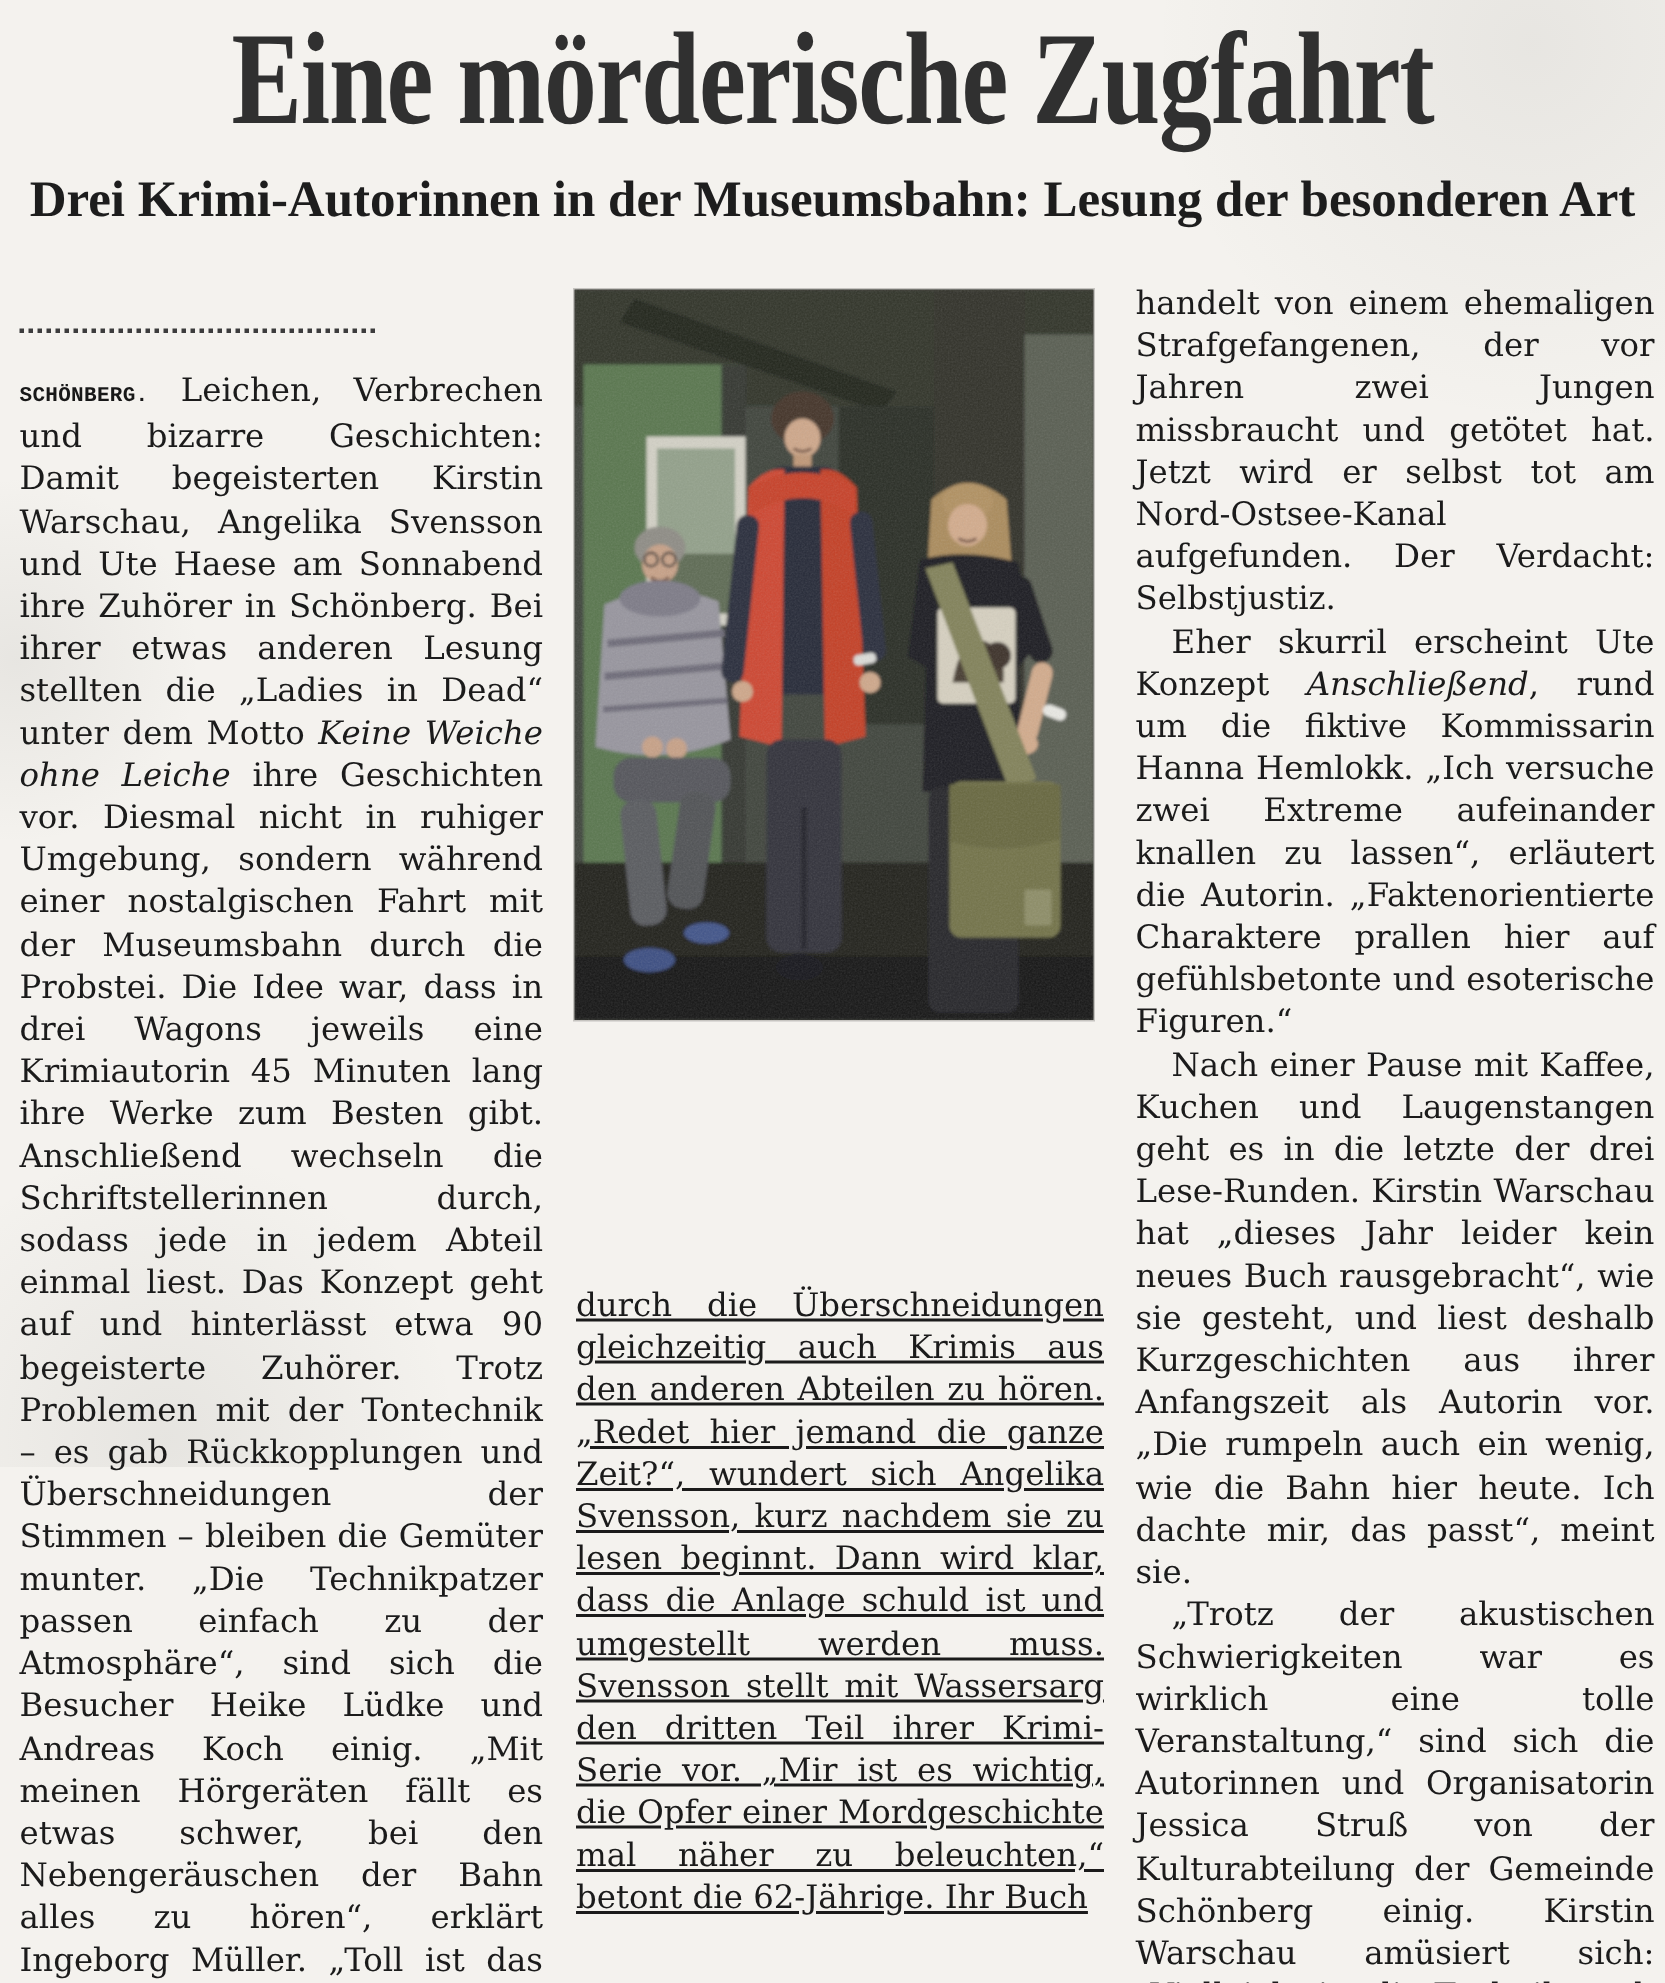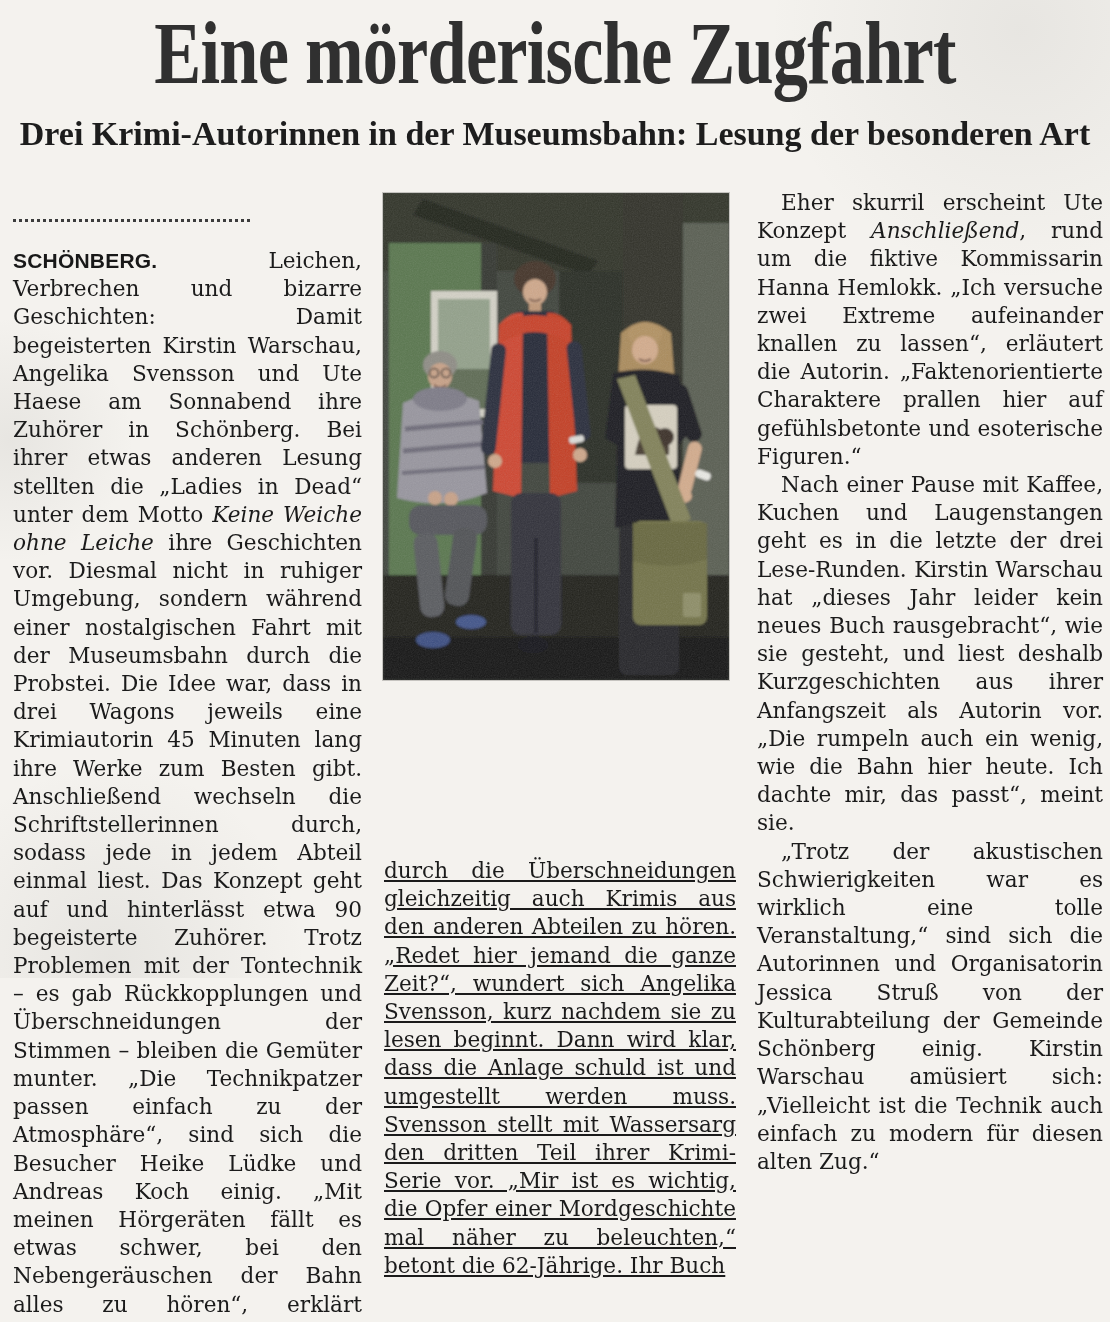--- a/index.html
+++ b/index.html
@@ -48,22 +48,22 @@
     font-family:"DejaVu Serif", serif;
     font-size:21.6px; line-height:28.2px;
     text-align:justify; color:#1b1b1b;
   }
   .bodycol p { margin:0; }
   .bodycol p.indent { text-indent:24px; }
   .col-left  { left:13px;  top:247px; width:349px; }
   .col-mid   { left:384px; top:857px; width:352px;text-decoration:underline; }
   .col-right { left:757px; top:189px; width:346px; }
   .dateline {
-    font-family:Liberation Sans, sans-serif;
-    font-weight:700; font-size:21px; letter-spacing:0.2px; color:#181818;
+    font-family:Liberation Mono, monospace;
+    font-weight:700; font-size:14px; letter-spacing:0.2px; color:#181818;
   }
   .it { font-style:italic; }
   .photo-wrap {
     position:absolute; left:383px; top:193px; width:346px; height:487px;
     outline:1px solid rgba(60,60,55,0.25);
     background:#41443c;
   }
   .caption {
     position:absolute; left:384px; top:699px; width:346px;
     font-family:"Liberation Sans", sans-serif;
@@ -178,18 +178,19 @@
       <rect width="346" height="487" filter="url(#grain)" opacity="0.16"></rect>
     </svg>
   </div>
 
 
   <div class="bodycol col-mid">
     <p>durch die Überschneidungen gleichzeitig auch Krimis aus den anderen Abteilen zu hören. „Redet hier jemand die ganze Zeit?“, wundert sich Angelika Svensson, kurz nachdem sie zu lesen beginnt. Dann wird klar, dass die Anlage schuld ist und umgestellt werden muss. Svensson stellt mit Wassersarg den dritten Teil ihrer Krimi-Serie vor. „Mir ist es wichtig, die Opfer einer Mordgeschichte mal näher zu beleuchten,“ betont die 62-Jährige. Ihr Buch</p>
   </div>
 
   <div class="bodycol col-right">
+    <p>handelt von einem ehemaligen Strafgefangenen, der vor Jahren zwei Jungen missbraucht und getötet hat. Jetzt wird er selbst tot am Nord-Ostsee-Kanal aufgefunden. Der Verdacht: Selbstjustiz.</p>
     <p class="indent"><span>Eher skurril erscheint Ute Konzept </span><span class="it">Anschließend</span><span>, rund um die fiktive Kommissarin Hanna Hemlokk. „Ich versuche zwei Extreme aufeinander knallen zu lassen“, erläutert die Autorin. „Faktenorientierte Charaktere prallen hier auf gefühlsbetonte und esoterische Figuren.“</span></p>
     <p class="indent">Nach einer Pause mit Kaffee, Kuchen und Laugenstangen geht es in die letzte der drei Lese-Runden. Kirstin Warschau hat „dieses Jahr leider kein neues Buch rausgebracht“, wie sie gesteht, und liest deshalb Kurzgeschichten aus ihrer Anfangszeit als Autorin vor. „Die rumpeln auch ein wenig, wie die Bahn hier heute. Ich dachte mir, das passt“, meint sie.</p>
     <p class="indent">„Trotz der akustischen Schwierigkeiten war es wirklich eine tolle Veranstaltung,“ sind sich die Autorinnen und Organisatorin Jessica Struß von der Kulturabteilung der Gemeinde Schönberg einig. Kirstin Warschau amüsiert sich: „Vielleicht ist die Technik auch einfach zu modern für diesen alten Zug.“</p>
   </div>
 
 </div>
 
 </body></html>

